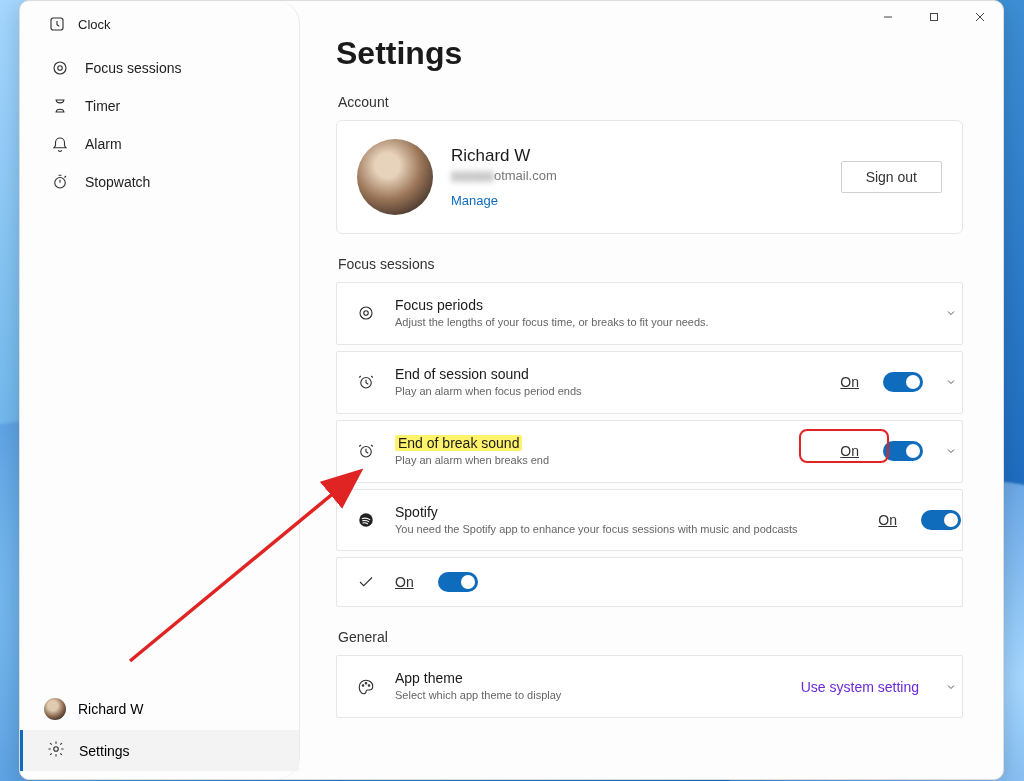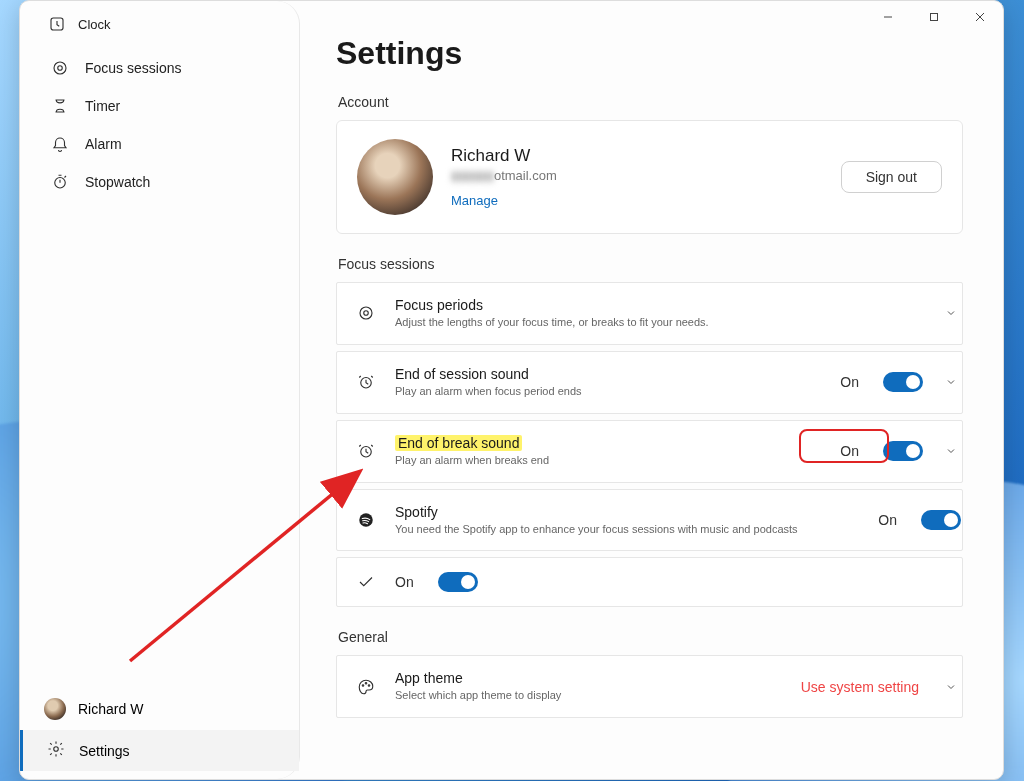--- a/index.html
+++ b/index.html
@@ -106,51 +106,51 @@
   .avatar-lg {
     width:76px; height:76px; border-radius:50%;
     background: radial-gradient(circle at 40% 35%, #e7d3bb 18%, #9b7558 50%, #392d27 85%);
   }
   .acct-text { flex:1; }
   .acct-name { font-size:17px; color:#1a1a1a; }
   .acct-email { font-size:13px; color:#777; margin-top:2px; }
   .acct-email .blur { filter: blur(3px); color:#aaa; }
   .manage-link { font-size:13px; color:#0f6cbd; margin-top:10px; display:inline-block; cursor:pointer; }
   .signout-btn {
-    border:1px solid #d0d0d0; background:#fff; border-radius:8px;
+    border:1px solid #d0d0d0; background:#fff; border-radius:2px;
     padding:7px 24px; font-size:14px; color:#333; cursor:pointer;
   }
 
   
   .setting {
     border:1px solid #e6e6e6;
     border-radius:2px;
     background:#fff;
     padding: 14px 1px 14px 18px;
     display:flex; align-items:center; gap:18px;
     margin-bottom:6px;
     position:relative;
   }
   .setting .s-icon { width:22px; display:flex; align-items:center; justify-content:center; color:#333; }
   .setting .s-text { flex:1; }
   .setting .s-title { font-size:14px; color:#1a1a1a; }
   .setting .s-desc { font-size:11px; color:#666; margin-top:2px; line-height:1.35; }
-  .setting .s-value { font-size:14px; color:#ef4444; margin-right:4px; white-space:nowrap; }
+  .setting .s-value { font-size:14px; color:#6d28d9; margin-right:4px; white-space:nowrap; }
   .chev { width:20px; display:flex; align-items:center; justify-content:center; color:#555; }
   .chev svg { width:12px; height:12px; }
 
   .toggle {
     width:40px; height:20px; border-radius:10px;
     background:#0f6cbd; position:relative; cursor:pointer; flex-shrink:0;
   }
   .toggle::after {
     content:""; position:absolute; right:3px; top:3px;
     width:14px; height:14px; border-radius:50%; background:#fff;
   }
-  .on-label { font-size:14px; color:#333; margin-right:6px; }
+  .on-label { font-size:14px; color:#333; margin-right:6px;text-decoration:underline; }
 
   .highlight-title { background:#fff36b; padding:0 3px; border-radius:2px; }
   .red-box {
     position:absolute; border:2.5px solid #e02424; border-radius:8px;
     pointer-events:none;
   }
 
   
   .arrow-svg { position:absolute; pointer-events:none; z-index:30; }
 

